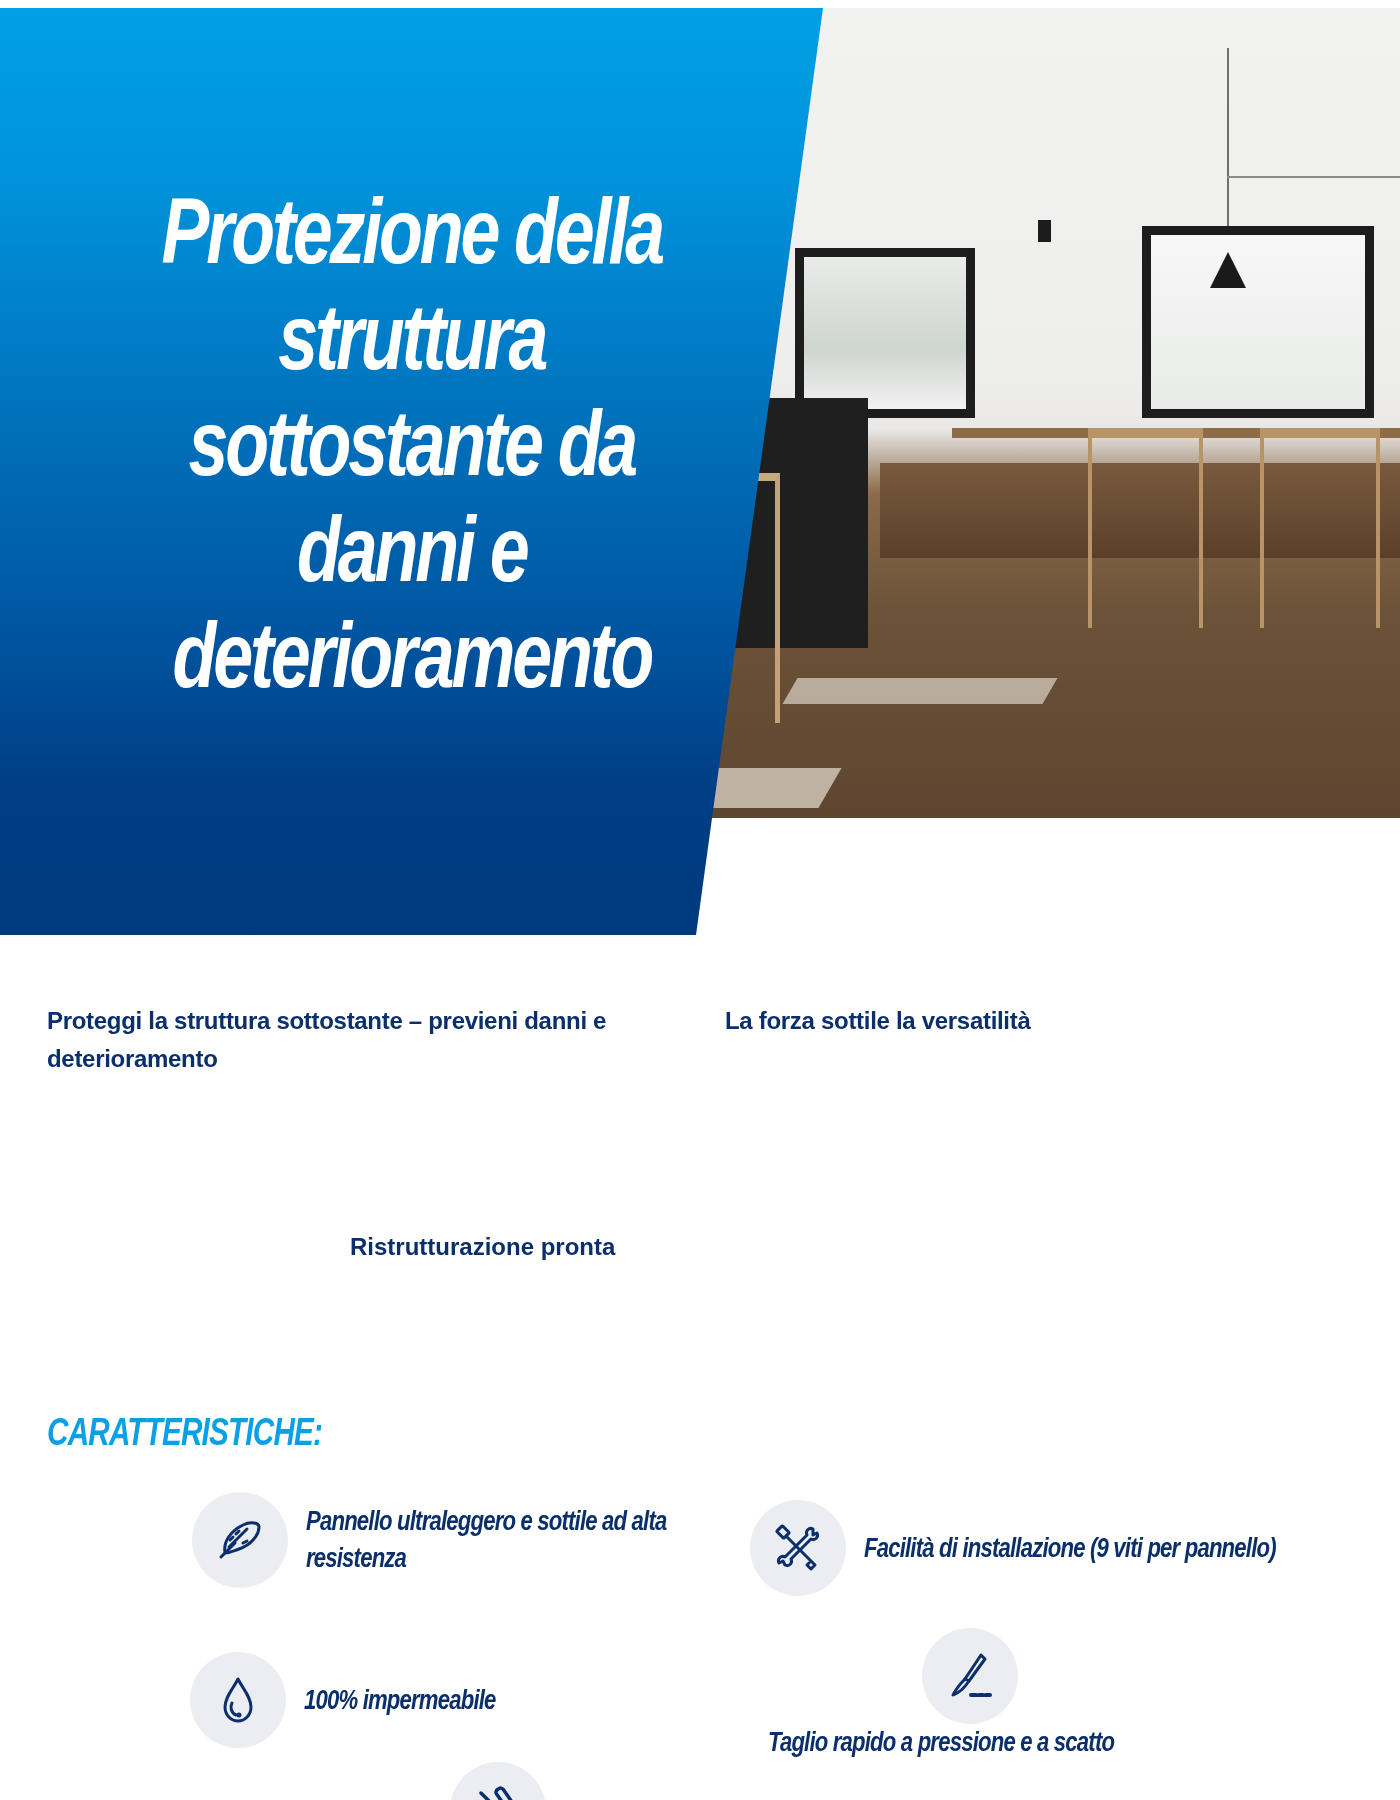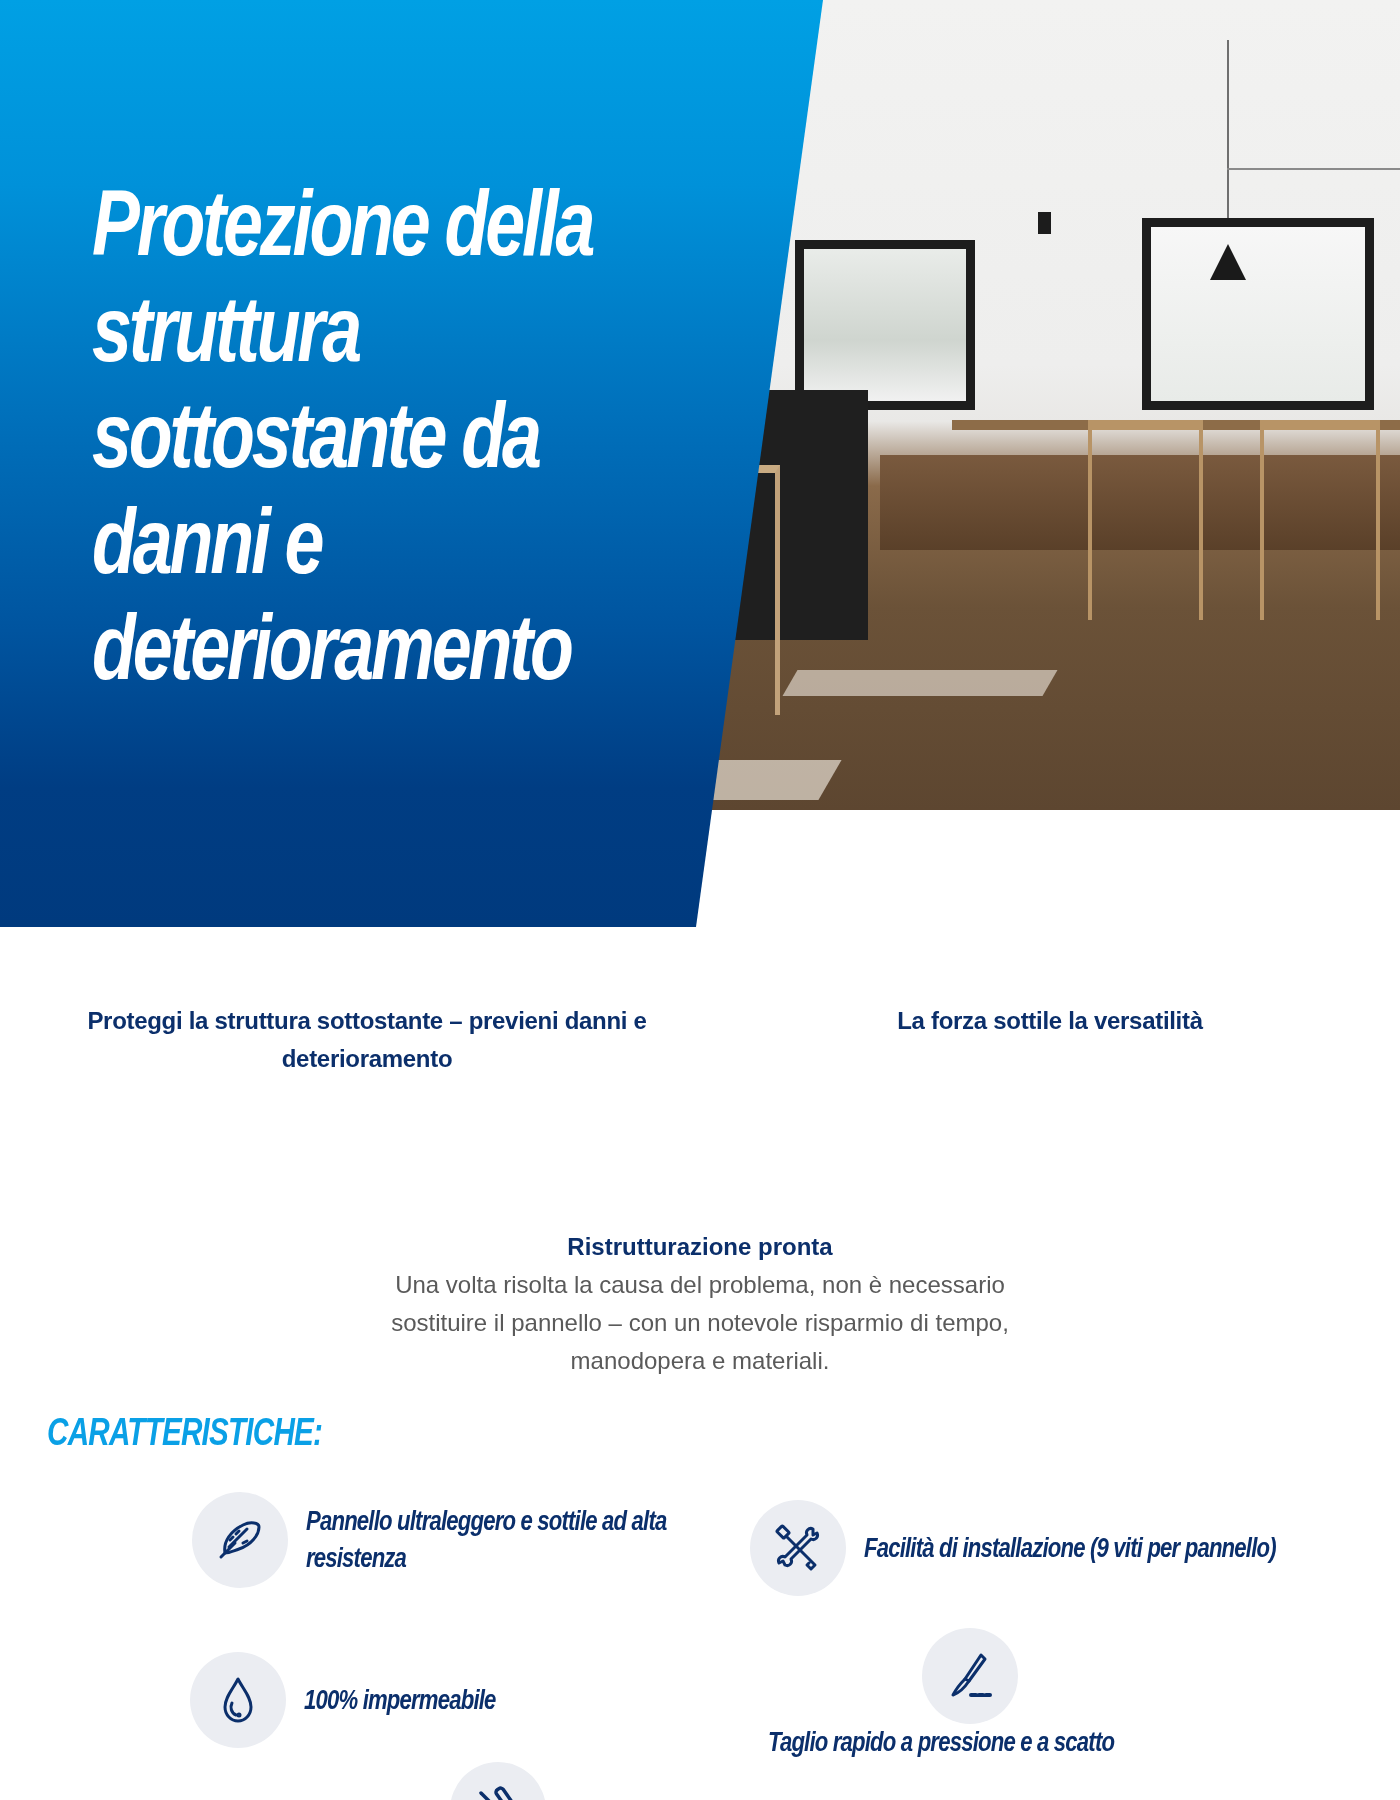--- a/index.html
+++ b/index.html
@@ -1,20 +1,20 @@
 <!DOCTYPE html>
 <html><head>
 <meta charset="utf-8">
 <style>
   * { box-sizing: border-box; margin: 0; padding: 0; }
   html, body { width: 1400px; height: 1800px; overflow: hidden; background: #ffffff; }
   body { position: relative; font-family: "Liberation Sans", "DejaVu Sans", sans-serif; }
 
   
-  .hero { position: absolute; left: 0; top: 0; width: 1400px; height: 930px; }
+  .hero { position: absolute; left: 0; top: 8px; width: 1400px; height: 930px; text-align: center; }
   .photo {
     position: absolute; left: 700px; top: 0; width: 700px; height: 810px;
     background:
       linear-gradient(180deg, rgba(0,0,0,0) 0%, rgba(0,0,0,0) 58%, rgba(0,0,0,0) 100%),
       linear-gradient(180deg, #f2f2f1 0%, #eeeeed 45%, #e9e8e6 52%, #8a6a4a 60%, #6b5238 75%, #5d4630 100%);
     overflow: hidden;
   }
   .photo .win { position: absolute; border: 9px solid #1d1d1d; background: linear-gradient(180deg,#f7f7f7,#e8ebe8); }
   .photo .win1 { left: 95px; top: 240px; width: 180px; height: 170px; background: linear-gradient(180deg,#e9ece9,#cfd5cf 60%,#f1f1f1); }
   .photo .win2 { left: 442px; top: 218px; width: 232px; height: 192px; }
@@ -41,21 +41,21 @@
   .headline {
     position: absolute; left: 92px; top: 170px; width: 660px;
     color: #ffffff; font-family: "Liberation Sans", "DejaVu Sans", sans-serif;
     font-weight: 700; font-style: italic; font-size: 92px; line-height: 106px;
     letter-spacing: -4px; transform: scaleX(0.78); transform-origin: left top;
     width: 820px;
   }
   .headline span { display: block; white-space: nowrap; }
 
   
-  .block { position: absolute; font-size: 24px; line-height: 38px; color: #5a5a5a; text-align: center; }
+  .block { position: absolute; font-size: 24px; line-height: 38px; color: #5a5a5a; }
   .block h3 { font-size: 24px; line-height: 38px; color: #0b2f6b; font-weight: 700; }
   .block p { font-weight: 400; }
   .block-left { left: 47px; top: 1002px; width: 640px; }
   .block-right { left: 725px; top: 1002px; width: 650px; }
   .block-center { left: 350px; top: 1228px; width: 700px; }
   .block-left h3, .block-left p, .block-right h3, .block-right p { letter-spacing: -0.3px; }
 
   .features-title {
     position: absolute; left: 47px; top: 1408px;
     color: #0aa0e6; font-weight: 700; font-style: italic; font-size: 38px; line-height: 48px;
@@ -112,21 +112,20 @@
 <div class="block block-left">
   <h3>Proteggi la struttura sottostante – previeni danni e deterioramento</h3>
 </div>
 
 <div class="block block-right">
   <h3>La forza sottile la versatilità</h3>
 </div>
 
 <div class="block block-center">
   <h3>Ristrutturazione pronta</h3>
-  <p>Una volta risolta la causa del problema, non è necessario sostituire il pannello – con un notevole risparmio di tempo, manodopera e materiali.</p>
 </div>
 
 <div class="features-title">CARATTERISTICHE:</div>
 
 <div class="feature f1">
   <div class="circle">
     <svg viewBox="0 0 54 54" fill="none" stroke="#0b2f6b" stroke-width="3" stroke-linejoin="round" stroke-linecap="round">
       <path d="M8 44 L22 30"></path>
       <path d="M12 40 C10 28 18 18 30 12 C38 8 46 10 46 14 C46 22 38 32 26 36 C20 38 16 40 12 40 Z"></path>
       <path d="M20 24 L17 27 M26 18 L23 21 M30 30 L34 28"></path>

